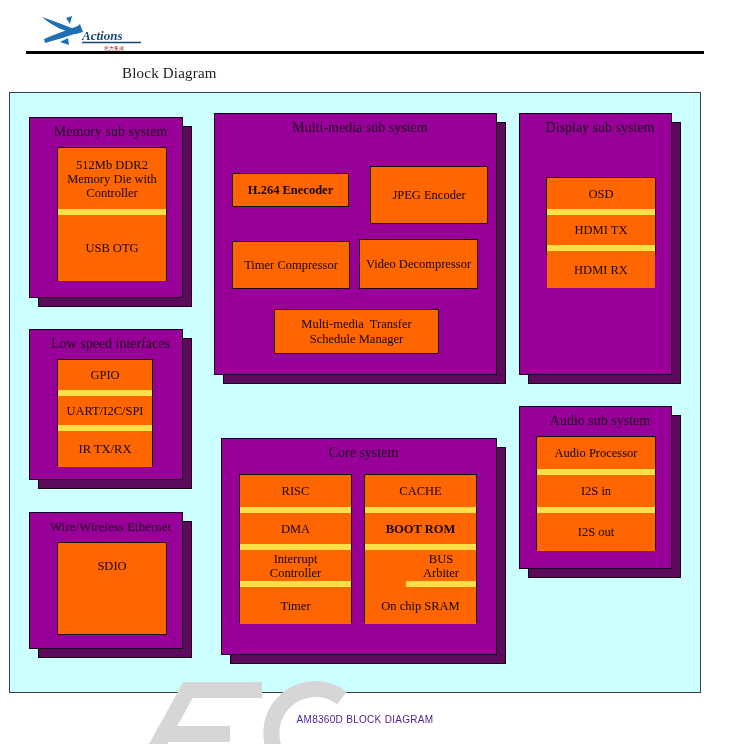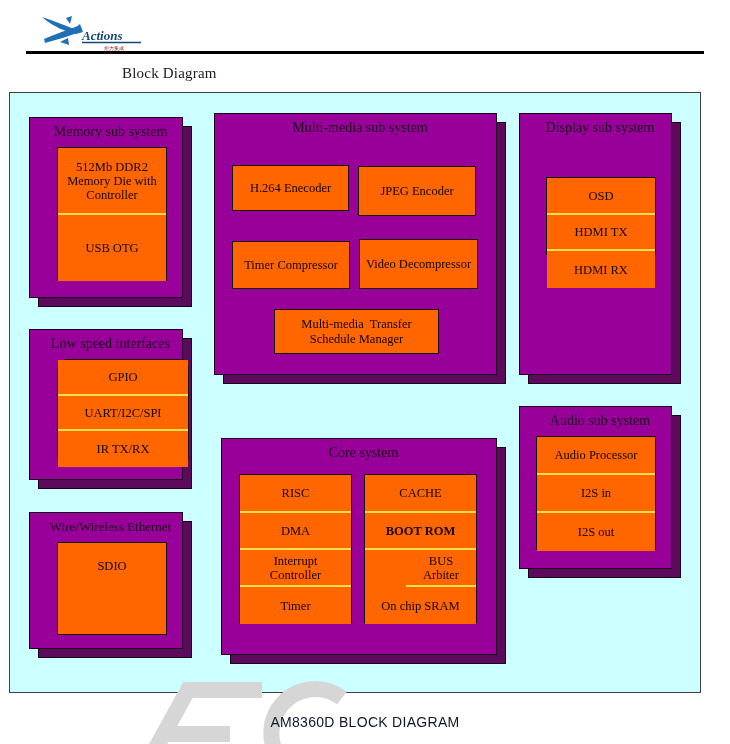--- a/index.html
+++ b/index.html
@@ -93,21 +93,21 @@
   
   .unit-stack {
     position: absolute;
     box-sizing: border-box;
     border: 1px solid #1a0a0a;
     background: #ff6600;
   }
   .unit {
     box-sizing: border-box;
     background: #ff6600;
-    border-bottom: 2px solid #fde047;
+    border-bottom: 6px solid #fde047;
     display: flex;
     align-items: center;
     justify-content: center;
     text-align: center;
     font-size: 12.5px;
     color: #140505;
     line-height: 1.12;
     padding: 0 2px;
   }
   .unit:last-child { border-bottom: none; }
@@ -137,22 +137,22 @@
     pointer-events: none;
     opacity: 1;
   }
   #diagram-caption {
     position: absolute;
     left: 0;
     right: 0;
     top: 714px;
     text-align: center;
     font-family: "Liberation Sans", "DejaVu Sans", sans-serif;
-    font-size: 14px;
-    color: #0f172a;
+    font-size: 10px;
+    color: #4c1d95;
     letter-spacing: 0.3px;
   }
 </style>
 </head>
 <body>
 
 <div id="header-logo">
   <svg width="110" height="40" viewBox="0 0 110 40" xmlns="http://www.w3.org/2000/svg">
     <g>
       <path d="M6 5 C18 9, 28 13, 38 17 L44 12 L47 20 L40 22 C30 20, 16 14, 6 5 Z" fill="#1f6fb4"></path>
@@ -178,42 +178,42 @@
     <div class="unit-stack" style="left:28px; top:30px; width:110px; height:134px;">
       <div class="unit" style="height:67px;">512Mb DDR2<br>Memory Die with<br>Controller</div>
       <div class="unit" style="height:66px;">USB OTG</div>
     </div>
   </div>
 
   <div class="subsystem" style="left:19px; top:236px; width:163px; height:160px;">
     <div class="ss-shadow"></div>
     <div class="ss-face"></div>
     <div class="ss-title">Low speed interfaces</div>
-    <div class="unit-stack" style="left:28px; top:30px; width:132px; height:107px;border-radius:10px;">
+    <div class="unit-stack" style="left:28px; top:30px; width:96px; height:107px;">
       <div class="unit" style="height:36px;">GPIO</div>
       <div class="unit" style="height:35px;">UART/I2C/SPI</div>
       <div class="unit" style="height:36px;">IR TX/RX</div>
     </div>
   </div>
 
   <div class="subsystem" style="left:19px; top:419px; width:163px; height:146px;border-radius:7px;">
     <div class="ss-shadow"></div>
     <div class="ss-face"></div>
     <div class="ss-title tight">Wire/Wireless Ethernet</div>
     <div class="unit-stack" style="left:28px; top:30px; width:110px; height:93px;">
       <div class="unit" style="height:46px;">SDIO</div>
     </div>
   </div>
 
   <div class="subsystem" style="left:204px; top:20px; width:292px; height:271px;">
     <div class="ss-shadow"></div>
     <div class="ss-face"></div>
     <div class="ss-title">Multi-media sub system</div>
-    <div class="unit-single" style="left:18px; top:52px; width:117px; height:46px;">H.264 Enecoder</div>
-    <div class="unit-single" style="left:144px; top:53px; width:118px; height:50px;">JPEG Encoder</div>
+    <div class="unit-single" style="left:18px; top:60px; width:117px; height:34px;font-weight:bold;">H.264 Enecoder</div>
+    <div class="unit-single" style="left:156px; top:53px; width:118px; height:58px;">JPEG Encoder</div>
     <div class="unit-single" style="left:18px; top:128px; width:118px; height:48px;">Timer Compressor</div>
     <div class="unit-single" style="left:145px; top:126px; width:119px; height:50px;">Video Decompressor</div>
     <div class="unit-single" style="left:60px; top:196px; width:165px; height:45px;">Multi-media&nbsp; Transfer<br>Schedule Manager</div>
   </div>
 
   <div class="subsystem" style="left:211px; top:345px; width:285px; height:226px;padding-left:20px;">
     <div class="ss-shadow"></div>
     <div class="ss-face"></div>
     <div class="ss-title">Core system</div>
     <div class="unit-stack" style="left:18px; top:36px; width:113px; height:149px;">

